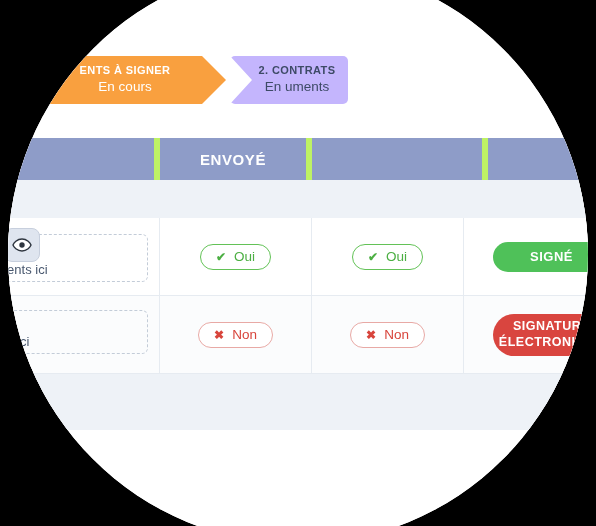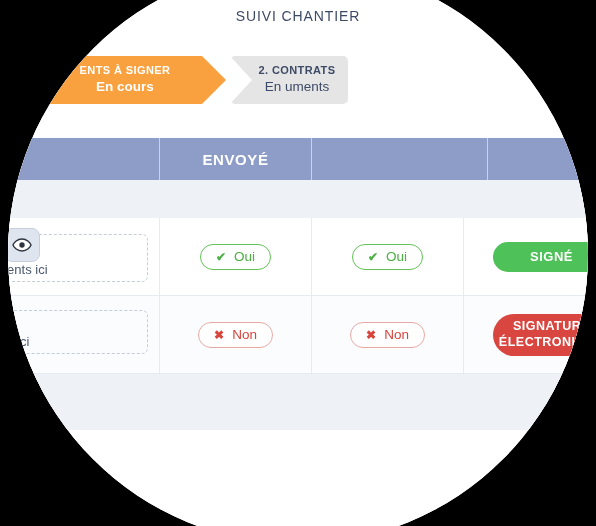--- a/index.html
+++ b/index.html
@@ -47,41 +47,41 @@
   }
   .step-title { font-size: 11px; font-weight: bold; letter-spacing: .4px; line-height: 1.25; }
   .step-sub   { font-size: 13.5px; line-height: 1.3; }
 
   .step-active {
     left: 0; width: 186px;
     background: #f9a03f; color: #fff;
     clip-path: polygon(0 0, 162px 0, 186px 24px, 162px 48px, 0 48px);
     padding-right: 16px;
   }
-  .step-active .step-sub { font-weight: bold; }
+  .step-active .step-sub { font-weight: normal; }
 
   .step-next {
     left: 190px; width: 118px;
-    background: #e5e5e5; color: #3d4a66;
+    background: #c4b5fd; color: #3d4a66;
     border-radius: 5px;
     clip-path: polygon(0 0, 118px 0, 118px 48px, 0 48px, 22px 24px);
     padding-left: 16px;
   }
 
   
   #table { position: absolute; left: -40px; top: 138px; width: 680px; }
 
   .thead {
     display: flex; height: 42px;
     background: #8e9cc8; color: #ffffff;
   }
   .thead .cell {
     display: flex; align-items: center; justify-content: center;
     font-size: 15px; font-weight: bold; letter-spacing: .6px;
-    border-right: 1px solid #bef264;
+    border-right: 6px solid #bef264;
   }
   .subrow { height: 38px; background: #eef2f7; }
 
   .trow { display: flex; height: 78px; border-bottom: 1px solid #e6ebf1; }
   .trow.r1 { background: #ffffff; }
   .trow.r2 { background: #fbfcfd; }
   .trow .cell {
     display: flex; align-items: center; justify-content: center;
     border-right: 1px solid #e6ebf1;
     position: relative;
@@ -136,21 +136,20 @@
   }
   .btn-signe { width: 118px; height: 30px; background: #4fc159; font-size: 13px; }
   .btn-elec  { width: 118px; height: 42px; background: #d9453f; font-size: 12.5px; line-height: 1.25; border-radius: 21px; }
 </style>
 </head>
 <body>
 
 <div id="circle-mask">
   <div id="canvas">
 
-    <div id="page-title">SUIVI CHANTIER</div>
 
     <div id="stepper">
       <div class="step step-active">
         <div class="step-title">ENTS À SIGNER</div>
         <div class="step-sub">En cours</div>
       </div>
       <div class="step step-next">
         <div class="step-title">2. CONTRATS</div>
         <div class="step-sub">En uments</div>
       </div>

